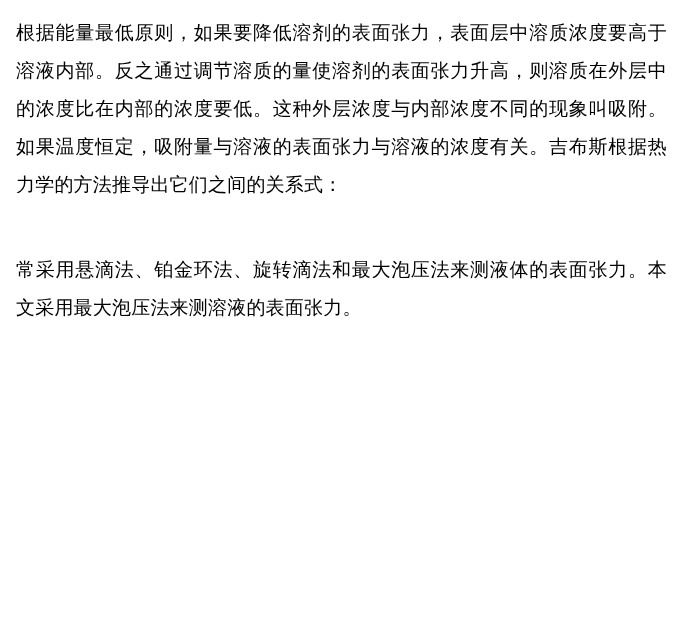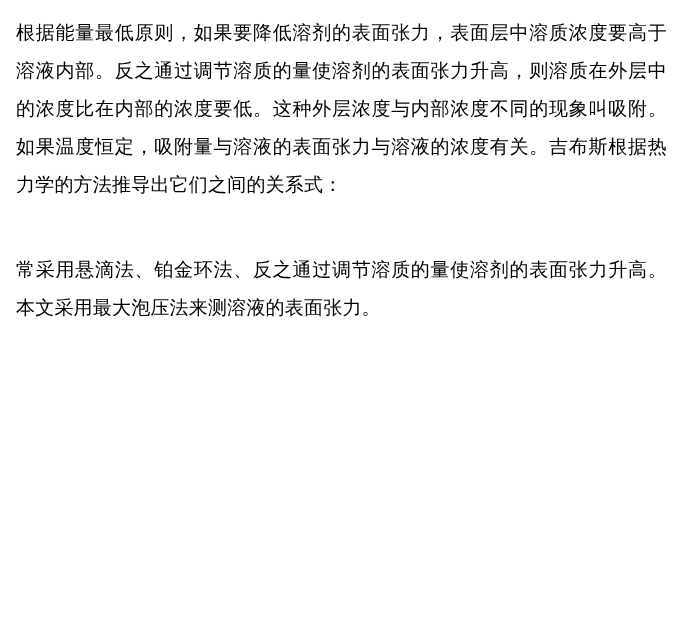--- a/index.html
+++ b/index.html
@@ -37,15 +37,15 @@
   .para + .para {
     margin-top: 47px;
   }
 </style>
 </head>
 <body>
 
 <div class="page">
   <div class="text-block">
     <p class="para">根据能量最低原则，如果要降低溶剂的表面张力，表面层中溶质浓度要高于溶液内部。反之通过调节溶质的量使溶剂的表面张力升高，则溶质在外层中的浓度比在内部的浓度要低。这种外层浓度与内部浓度不同的现象叫吸附。如果温度恒定，吸附量与溶液的表面张力与溶液的浓度有关。吉布斯根据热力学的方法推导出它们之间的关系式：</p>
-    <p class="para">常采用悬滴法、铂金环法、反之通过调节溶质的量使溶剂的表面张力升高。本文采用最大泡压法来测溶液的表面张力。</p>
+    <p class="para">常采用悬滴法、铂金环法、旋转滴法和最大泡压法来测液体的表面张力。本文采用最大泡压法来测溶液的表面张力。</p>
   </div>
 </div>
 
 </body></html>

